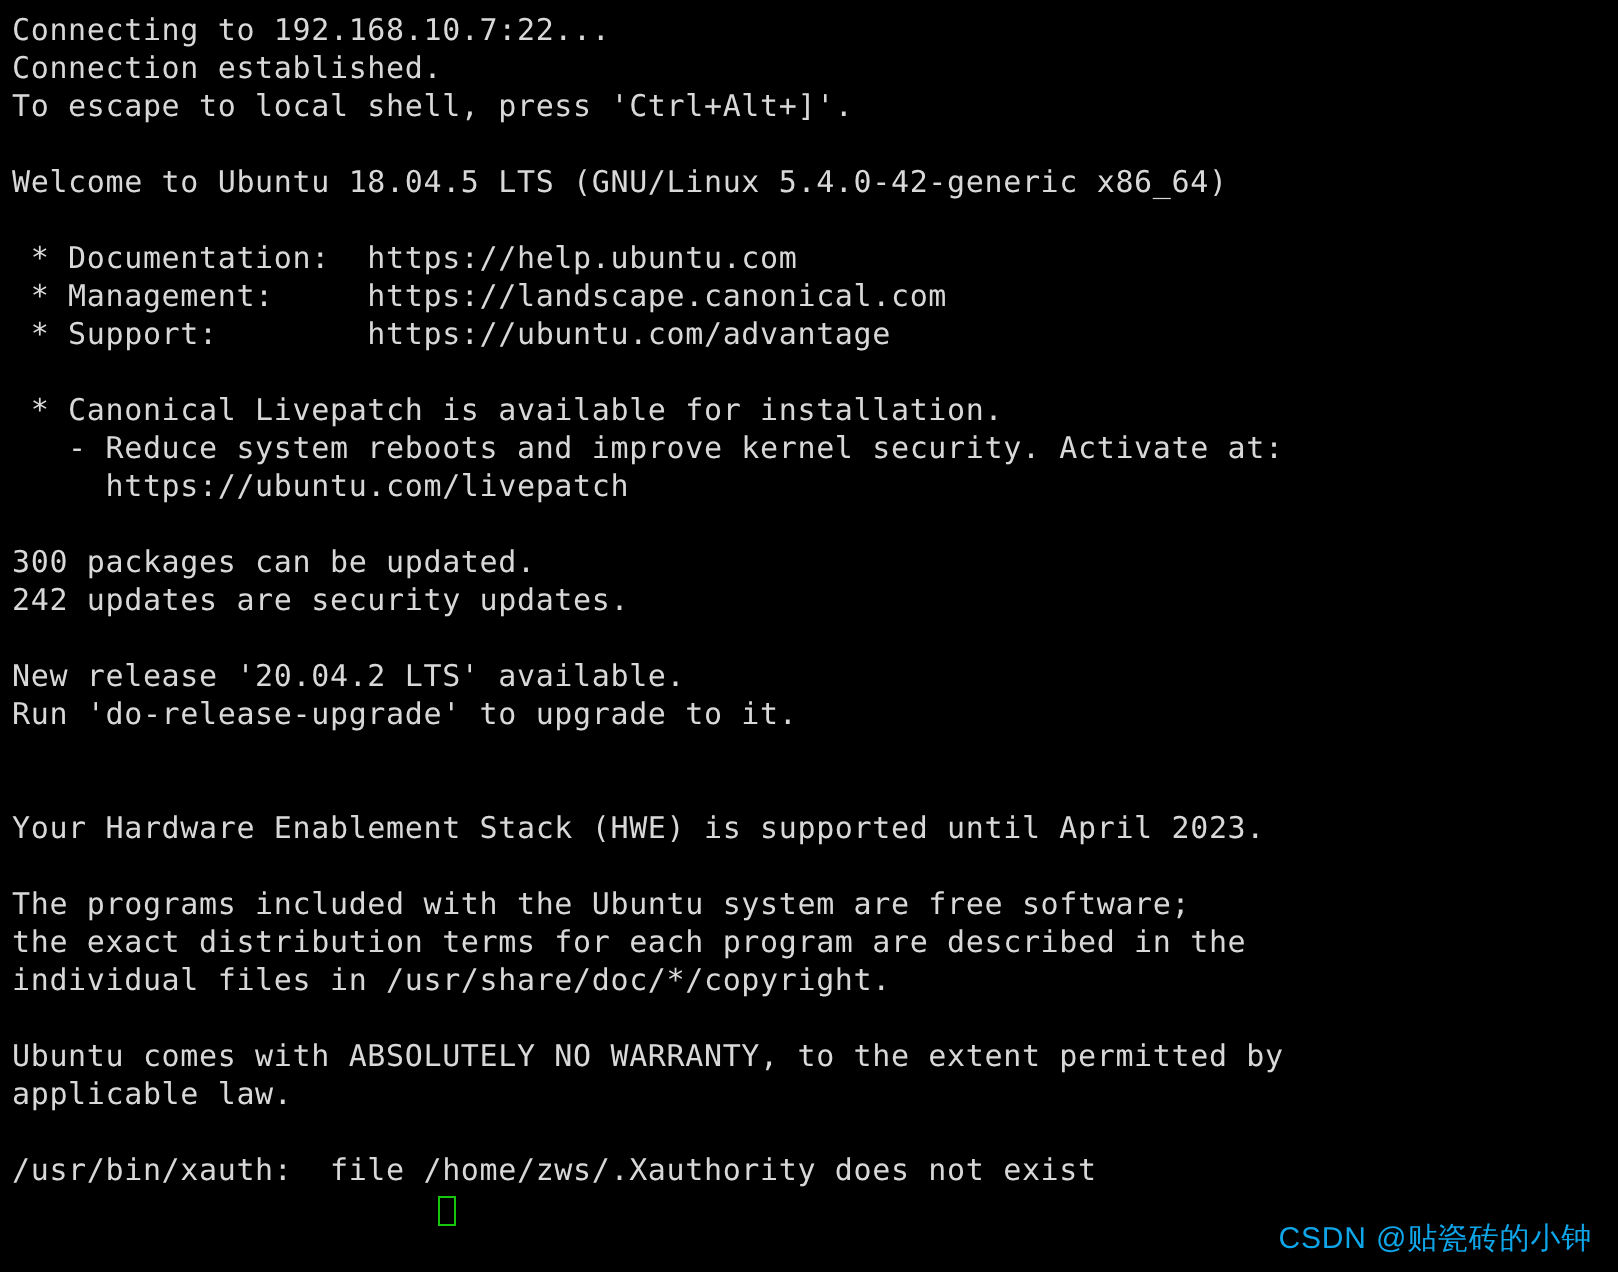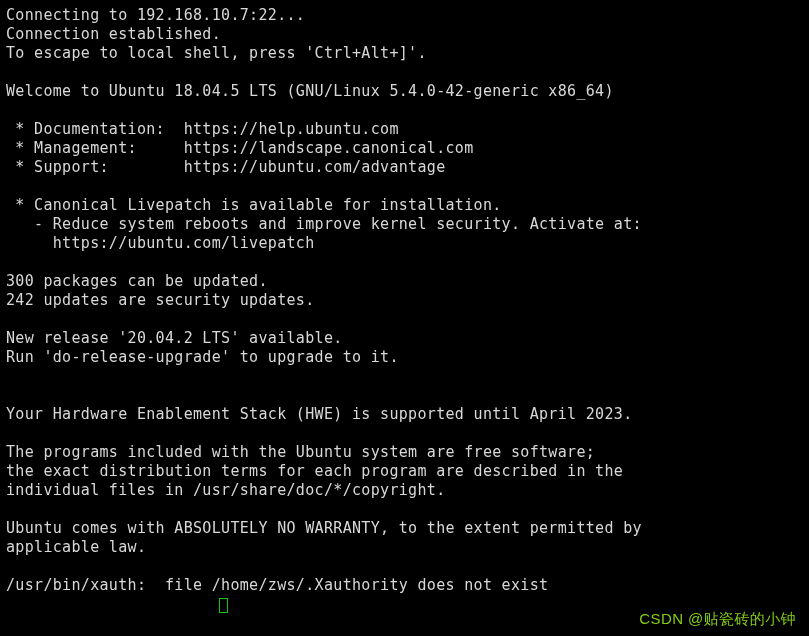--- a/index.html
+++ b/index.html
@@ -55,21 +55,21 @@
     vertical-align: -3px;
     margin-left: 1px;
     background: transparent;
   }
   #watermark {
     position: absolute;
     right: 13px;
     bottom: 7px;
     font-family: "Liberation Sans", "DejaVu Sans", sans-serif;
     font-size: 15px;
-    color: #84cc16;
+    color: #0ea5e9;
     letter-spacing: 0.4px;
     white-space: pre;
   }
 </style>
 </head>
 <body>
 
 <div id="terminal">
   <div id="screen"><div class="line">Connecting to 192.168.10.7:22...</div><div class="line">Connection established.</div><div class="line">To escape to local shell, press 'Ctrl+Alt+]'.</div><div class="line blank"></div><div class="line">Welcome to Ubuntu 18.04.5 LTS (GNU/Linux 5.4.0-42-generic x86_64)</div><div class="line blank"></div><div class="line"> * Documentation:  https://help.ubuntu.com</div><div class="line"> * Management:     https://landscape.canonical.com</div><div class="line"> * Support:        https://ubuntu.com/advantage</div><div class="line blank"></div><div class="line"> * Canonical Livepatch is available for installation.</div><div class="line">   - Reduce system reboots and improve kernel security. Activate at:</div><div class="line">     https://ubuntu.com/livepatch</div><div class="line blank"></div><div class="line">300 packages can be updated.</div><div class="line">242 updates are security updates.</div><div class="line blank"></div><div class="line">New release '20.04.2 LTS' available.</div><div class="line">Run 'do-release-upgrade' to upgrade to it.</div><div class="line blank"></div><div class="line blank"></div><div class="line">Your Hardware Enablement Stack (HWE) is supported until April 2023.</div><div class="line blank"></div><div class="line">The programs included with the Ubuntu system are free software;</div><div class="line">the exact distribution terms for each program are described in the</div><div class="line">individual files in /usr/share/doc/*/copyright.</div><div class="line blank"></div><div class="line">Ubuntu comes with ABSOLUTELY NO WARRANTY, to the extent permitted by</div><div class="line">applicable law.</div><div class="line blank"></div><div class="line">/usr/bin/xauth:  file /home/zws/.Xauthority does not exist</div></div>
   <div id="prompt-line"><span>zws@zws-VirtualBox:~$ </span><span></span><span class="cursor"></span></div>

